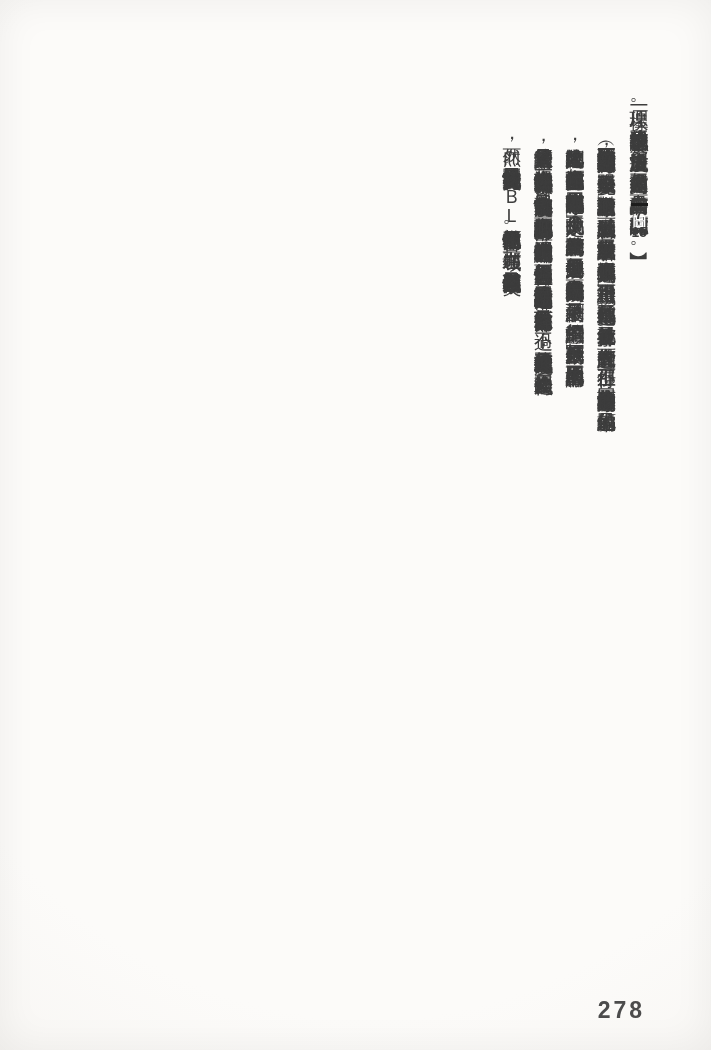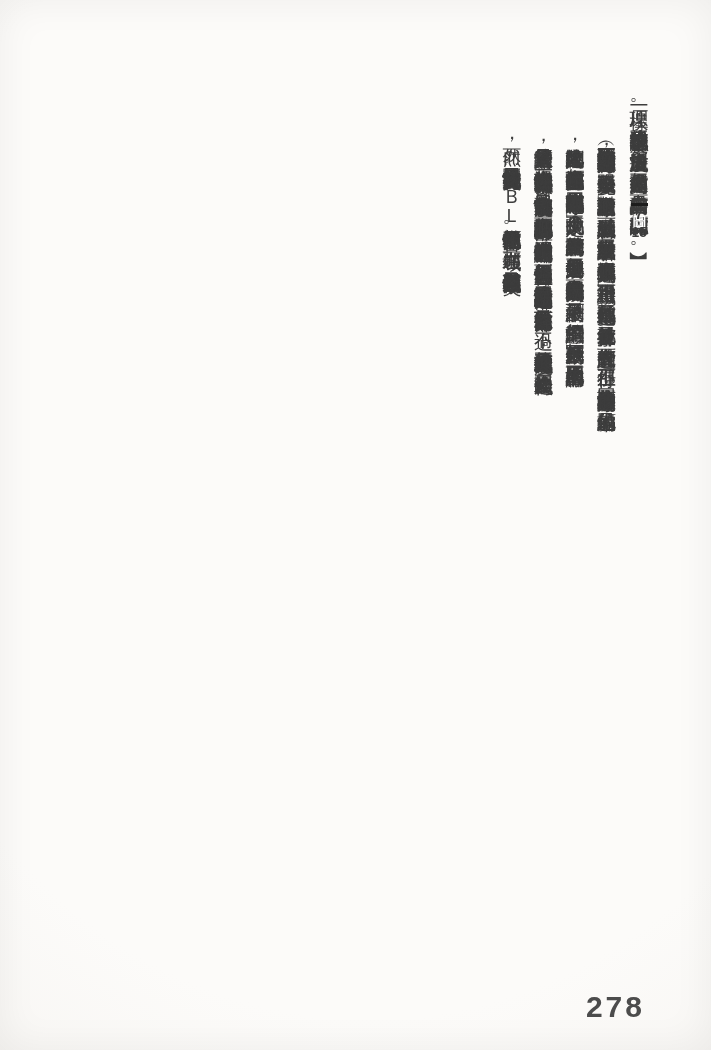--- a/index.html
+++ b/index.html
@@ -70,21 +70,21 @@
   .seg-bracket {
     font-weight: bold;
     letter-spacing: 0;
   }
   .page-number {
     position: absolute;
     right: 66px;
     bottom: 26px;
     font-family: "Liberation Sans", "DejaVu Sans", sans-serif;
     font-weight: 600;
-    font-size: 30px;
+    font-size: 23px;
     letter-spacing: 3px;
     color: #4c4c4c;
   }
 </style>
 </head>
 <body>
 
 <div class="page">
   <div class="text-block" id="text-block">
       <p class="para">原理一樣。這種修正法也很容易調整強度，所以常常用於成人漫畫上，但大多不是超商賣的那種，而是書店賣的，標有成人標籤的雜誌<span class="seg-bracket">【</span><span class="seg-figure-glyph">圖</span><span class="seg-figure-num">7</span><span class="seg-figure-dash">-</span><span class="seg-figure-num">15</span><span class="seg-bracket">】</span>。</p>

